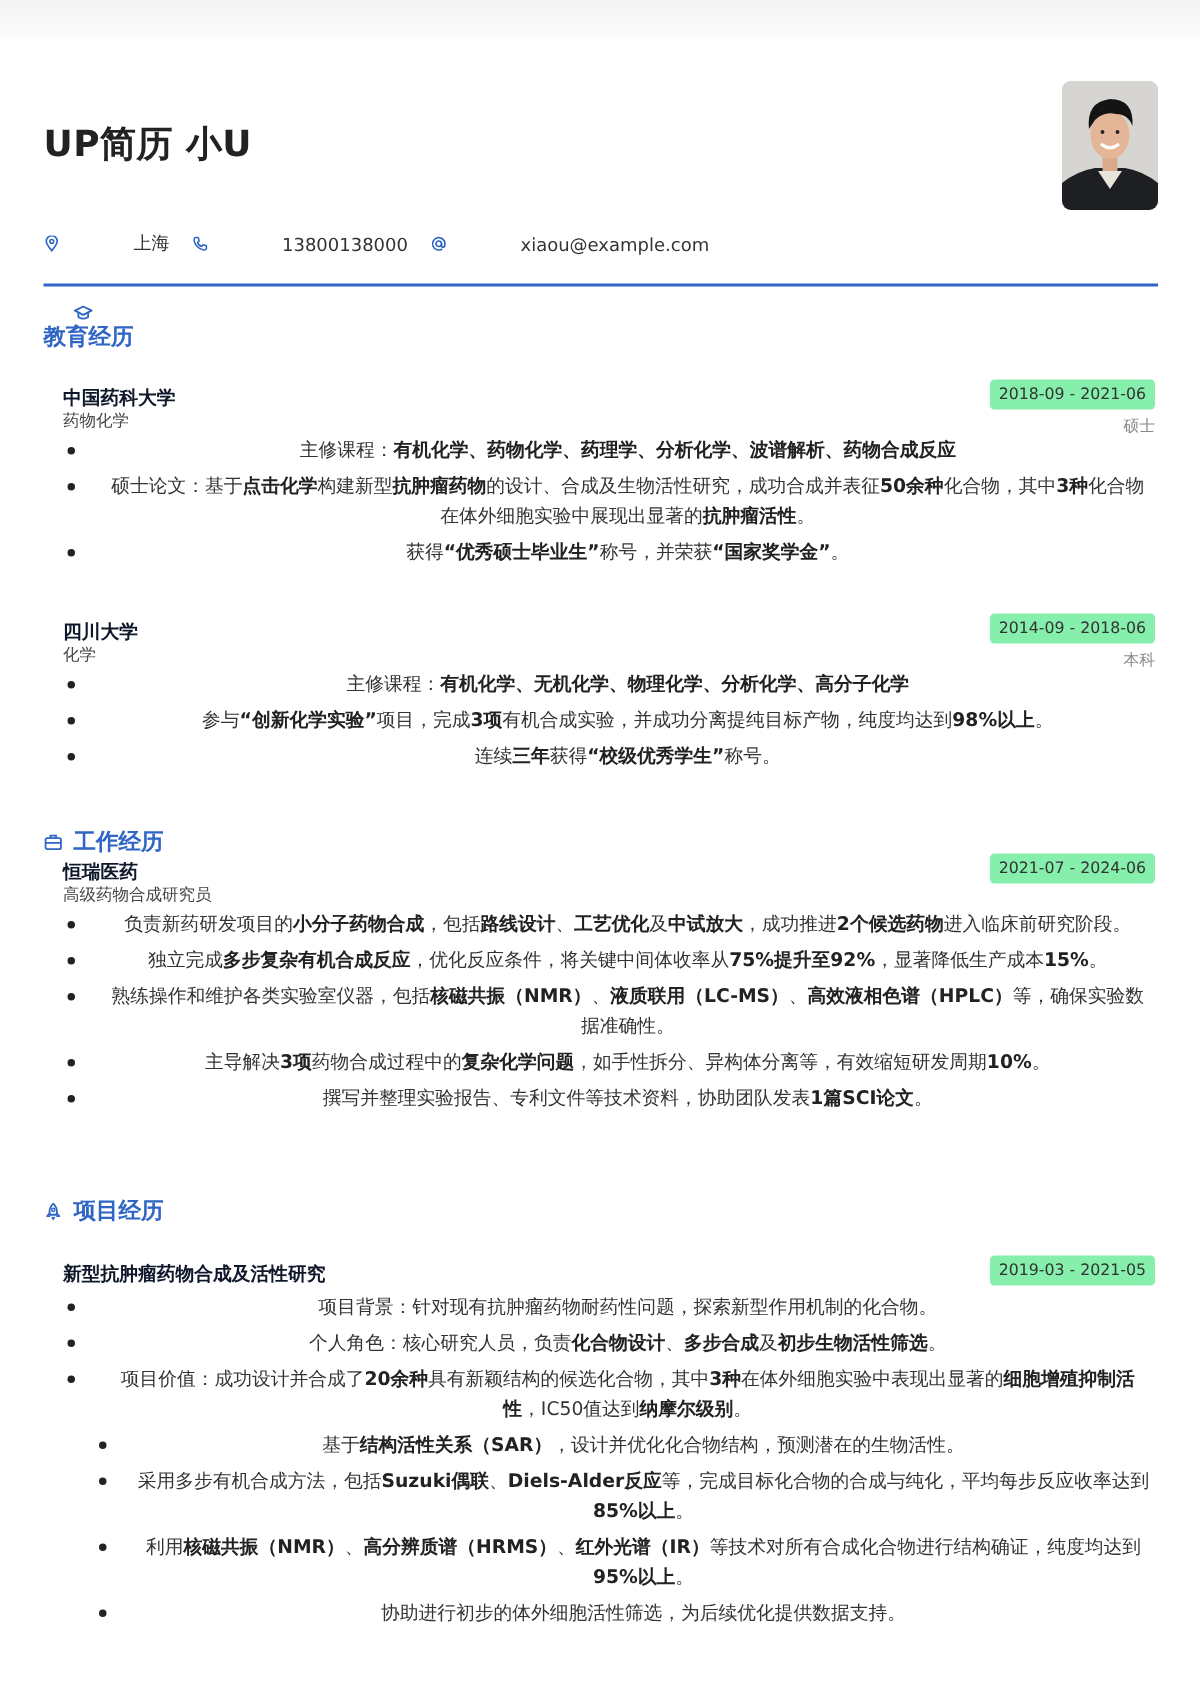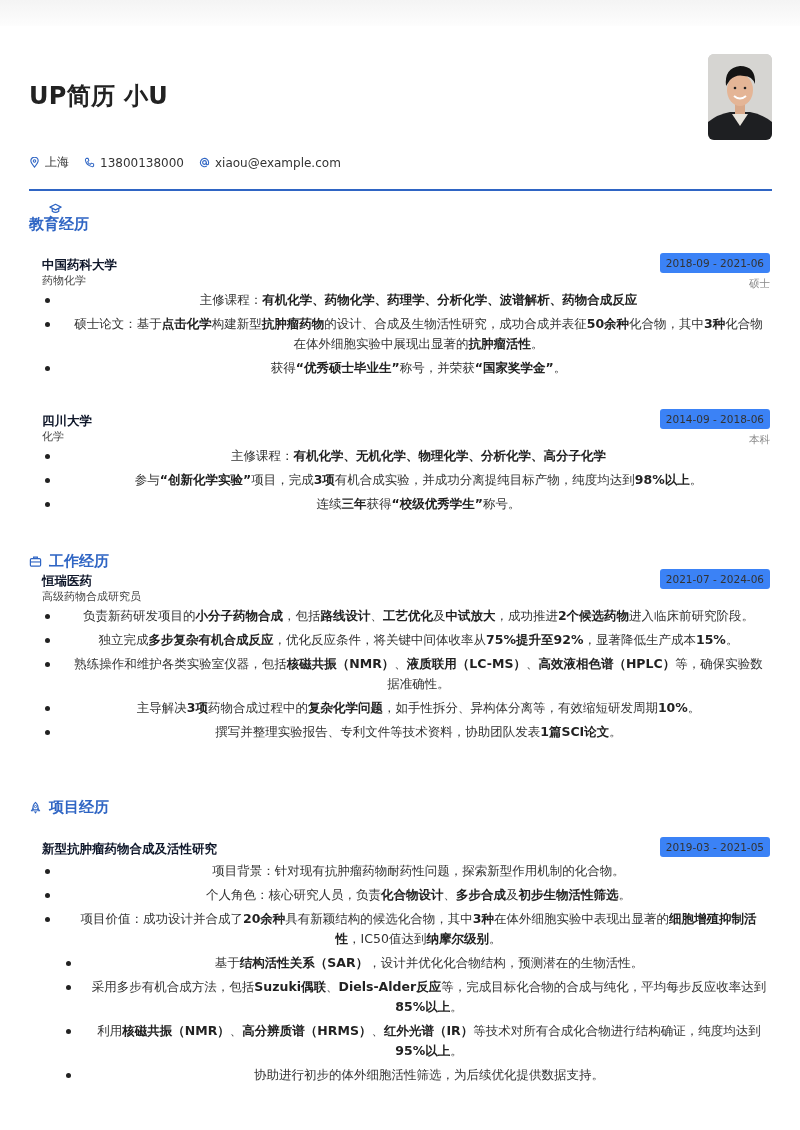--- a/index.html
+++ b/index.html
@@ -22,40 +22,40 @@
     font-size: 24px; font-weight: bold; color: #222; letter-spacing: 0.3px;
   }
   .photo {
     position: absolute; right: 0; top: 0; width: 64px; height: 86px;
     border-radius: 6px; overflow: hidden; background: #cfcfcf;
   }
   .contacts {
     position: absolute; left: 0; top: 100px;
     display: flex; align-items: center; font-size: 12px; color: #333;
   }
-  .contact { display: flex; align-items: center; margin-right: 15px; }
+  .contact { display: flex; align-items: center; margin-right: 15px; gap: 44px; }
   .contact svg { width: 11px; height: 11px; margin-right: 5px; }
   .rule {
     position: absolute; left: 29px; top: 189px; width: 743px; height: 2px;
     background: #2f65c4;
   }
 
   .section-title {
     position: absolute; left: 29px;
     display: flex; align-items: center;
     font-size: 15px; font-weight: bold; color: #2f65c4;
   }
   .section-title svg { width: 13px; height: 13px; margin-right: 7px; }
 
   .entry { position: absolute; left: 42px; width: 730px; }
   .entry-title { font-size: 12.5px; font-weight: bold; color: #0f172a; line-height: 17px; }
   .entry-sub { font-size: 11px; color: #444; line-height: 15px; }
   .date-badge {
     position: absolute; right: 2px; top: -3px;
-    background: #3b82f6; border-radius: 3px;
+    background: #86efac; border-radius: 3px;
     font-size: 10.5px; color: #333; padding: 3px 6px; line-height: 14px; margin-left: 48px;
   }
   .degree {
     position: absolute; right: 2px; top: 21px;
     font-size: 10.5px; color: #888;
   }
 
   ul.bullets { list-style: none; margin-top: 2px; }
   ul.bullets li {
     position: relative; padding-left: 27px; font-size: 12.5px; line-height: 20px;

